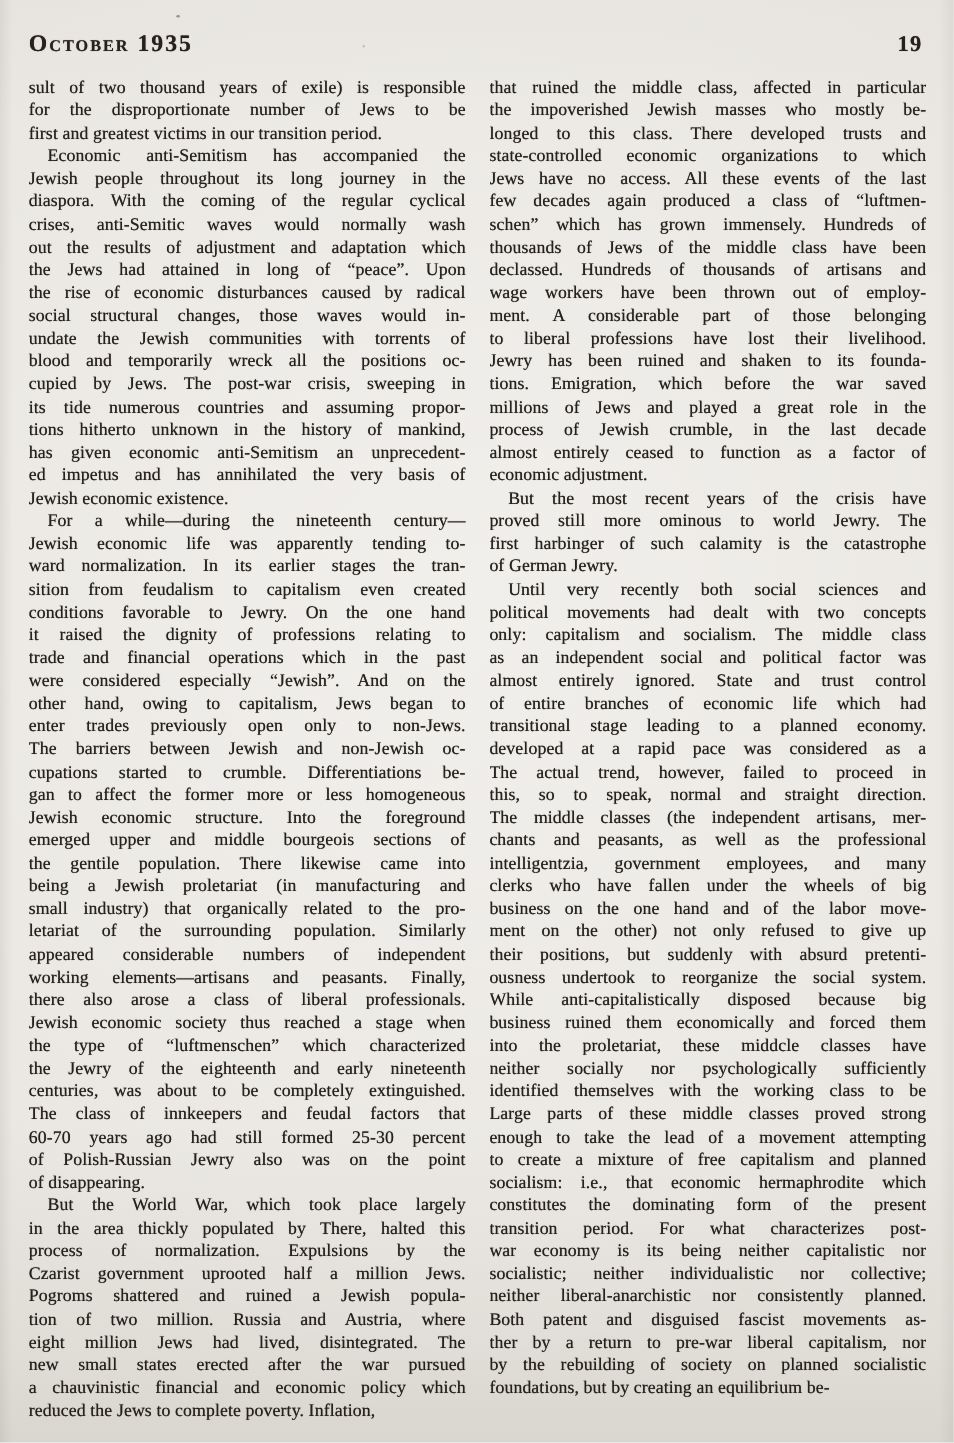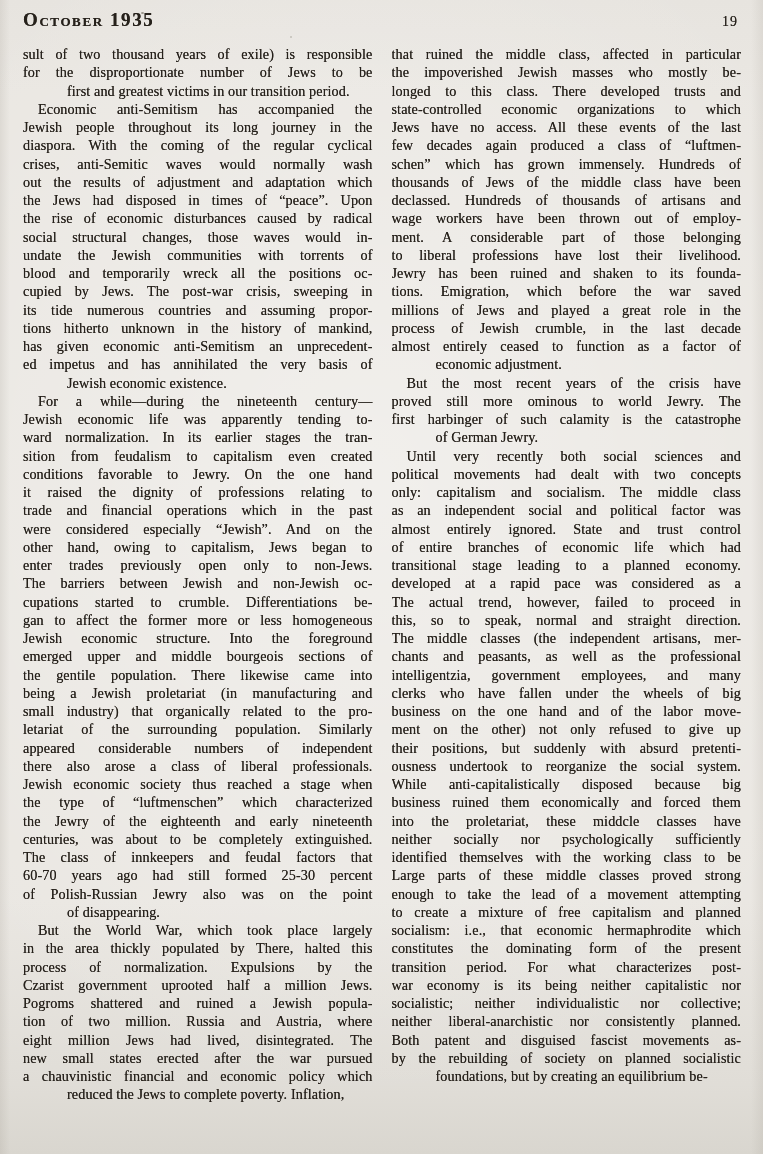--- a/index.html
+++ b/index.html
@@ -31,44 +31,45 @@
   .header {
     display: flex; justify-content: space-between; align-items: baseline;
     padding: 9px 25px 0 23px;
   }
   .issue {
     font-variant-caps: small-caps;
     font-weight: bold;
     font-size: 19px;
     letter-spacing: 1.6px;
     text-shadow: 0 0 0.6px rgba(38,33,27,0.75);
+    margin-top: 16px;
   }
   .page-num {
-    font-weight: normal;
-    font-size: 14px;
+    font-weight: bold;
+    font-size: 18px;
     letter-spacing: 1px;
     text-shadow: 0 0 0.6px rgba(38,33,27,0.75);
   }
   .columns {
     display: flex;
     gap: 19px;
     padding: 14px 22px 0 23px;
   }
   .col { width: 349.5px; }
   .line {
     font-size: 14.2px;
     line-height: 18.25px;
     height: 18.25px;
     overflow: hidden;
     text-align: justify;
     text-align-last: justify;
     letter-spacing: 0.1px;
     text-shadow: 0 0 0.55px rgba(38,33,27,0.8);
   }
-  .line.last { text-align-last: left; margin-left: 44px; }
+  .line.last { text-align-last: left; }
   .line.indent { text-indent: 15px; }
   .speck {
     position: absolute; border-radius: 50%;
     background: rgba(90,82,70,0.55);
   }
 </style>
 </head>
 <body>
 
 <div class="page">
@@ -80,21 +81,21 @@
   <div class="columns">
     <div class="col">
         <div class="line">sult of two thousand years of exile) is responsible</div>
         <div class="line">for the disproportionate number of Jews to be</div>
         <div class="line last">first and greatest victims in our transition period.</div>
         <div class="line indent">Economic anti-Semitism has accompanied the</div>
         <div class="line">Jewish people throughout its long journey in the</div>
         <div class="line">diaspora.  With the coming of the regular cyclical</div>
         <div class="line">crises, anti-Semitic waves would normally wash</div>
         <div class="line">out the results of adjustment and adaptation which</div>
-        <div class="line">the Jews had disposed in times of “peace”.  Upon</div>
+        <div class="line">the Jews had attained in long of “peace”.  Upon</div>
         <div class="line">the rise of economic disturbances caused by radical</div>
         <div class="line">social structural changes, those waves would in-</div>
         <div class="line">undate the Jewish communities with torrents of</div>
         <div class="line">blood and temporarily wreck all the positions oc-</div>
         <div class="line">cupied by Jews.  The post-war crisis, sweeping in</div>
         <div class="line">its tide numerous countries and assuming propor-</div>
         <div class="line">tions hitherto unknown in the history of mankind,</div>
         <div class="line">has given economic anti-Semitism an unprecedent-</div>
         <div class="line">ed impetus and has annihilated the very basis of</div>
         <div class="line last">Jewish economic existence.</div>
@@ -111,20 +112,21 @@
         <div class="line">The barriers between Jewish and non-Jewish oc-</div>
         <div class="line">cupations started to crumble. Differentiations be-</div>
         <div class="line">gan to affect the former more or less homogeneous</div>
         <div class="line">Jewish economic structure.  Into the foreground</div>
         <div class="line">emerged upper and middle bourgeois sections of</div>
         <div class="line">the gentile population. There likewise came into</div>
         <div class="line">being a Jewish proletariat (in manufacturing and</div>
         <div class="line">small industry) that organically related to the pro-</div>
         <div class="line">letariat of the surrounding population.  Similarly</div>
         <div class="line">appeared considerable numbers of independent</div>
+        <div class="line">working elements—artisans and peasants. Finally,</div>
         <div class="line">there also arose a class of liberal professionals.</div>
         <div class="line">Jewish economic society thus reached a stage when</div>
         <div class="line">the type of “luftmenschen” which characterized</div>
         <div class="line">the Jewry of the eighteenth and early nineteenth</div>
         <div class="line">centuries, was about to be completely extinguished.</div>
         <div class="line">The class of innkeepers and feudal factors that</div>
         <div class="line">60-70 years ago had still formed 25-30 percent</div>
         <div class="line">of Polish-Russian Jewry also was on the point</div>
         <div class="line last">of disappearing.</div>
         <div class="line indent">But the World War, which took place largely</div>
@@ -187,20 +189,21 @@
         <div class="line">Large parts of these middle classes proved strong</div>
         <div class="line">enough to take the lead of a movement attempting</div>
         <div class="line">to create a mixture of free capitalism and planned</div>
         <div class="line">socialism: i.e., that economic hermaphrodite which</div>
         <div class="line">constitutes the dominating form of the present</div>
         <div class="line">transition period.  For what characterizes post-</div>
         <div class="line">war economy is its being neither capitalistic nor</div>
         <div class="line">socialistic; neither individualistic nor collective;</div>
         <div class="line">neither liberal-anarchistic nor consistently planned.</div>
         <div class="line">Both patent and disguised fascist movements as-</div>
+        <div class="line">ther by a return to pre-war liberal capitalism, nor</div>
         <div class="line">by the rebuilding of society on planned socialistic</div>
         <div class="line last">foundations, but by creating an equilibrium be-</div>
       </div>
   </div>
 
   <div class="speck" style="left:141px; top:12px; width:3px; height:2px;"></div>
   <div class="speck" style="left:290px; top:36px; width:2px; height:2px; opacity:.5;"></div>
 </div>
 
 </body></html>

